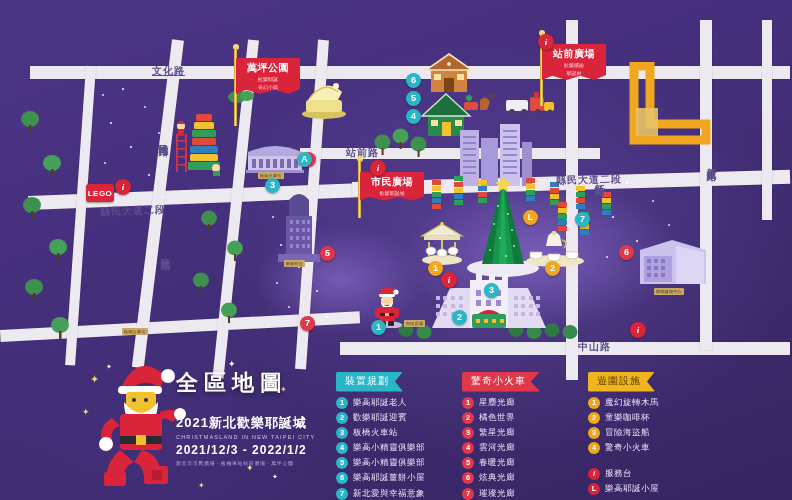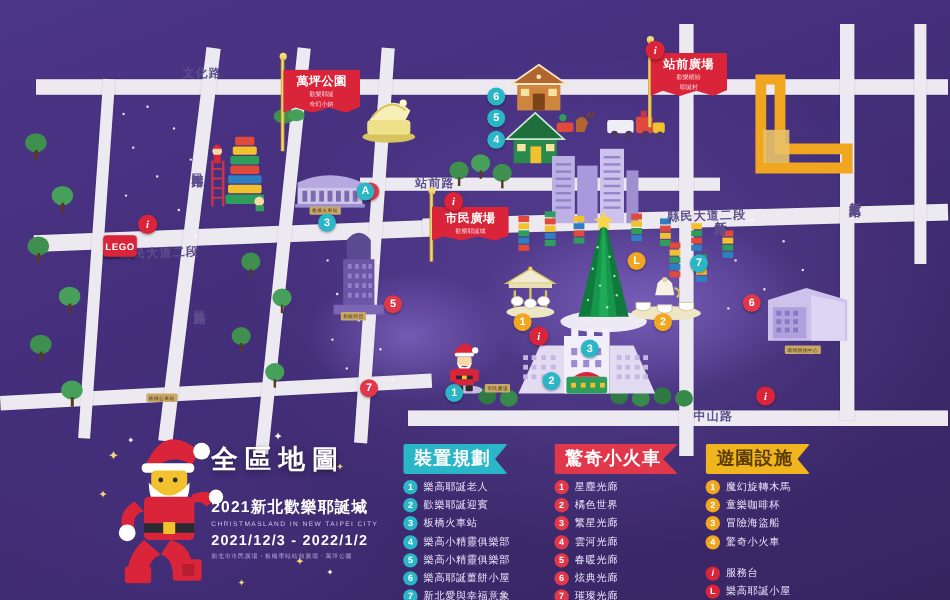--- a/index.html
+++ b/index.html
@@ -43,21 +43,21 @@
     text-shadow:0 2px 5px rgba(0,0,0,.45);}
   .subline1{color:#ffffff;font-size:13px;font-weight:bold;letter-spacing:1px;margin-top:16px;}
   .subline2{color:#cfc3ef;font-size:5.5px;letter-spacing:1.2px;margin-top:2px;}
   .subline3{color:#ffffff;font-size:12px;font-weight:bold;letter-spacing:1px;margin-top:3px;}
   .subline4{color:#b9aade;font-size:5px;letter-spacing:.6px;margin-top:3px;}
   
   .legend{position:absolute;display:flex;gap:22px;left:336px;top:370px;}
   .lcol{width:104px;}
   .lhead{display:inline-block;padding:2.5px 14px 3.5px 9px;border-radius:2px;
     clip-path:polygon(0 0,100% 0,88% 50%,100% 100%,0 100%);
-    font-size:15px;font-weight:bold;letter-spacing:1px;color:#fff;margin-bottom:5px;}
+    font-size:10px;font-weight:normal;letter-spacing:1px;color:#fff;margin-bottom:5px;}
   .lhead.c1{background:#2bb6c8;}
   .lhead.c2{background:#e0384a;}
   .lhead.c3{background:#f0b41e;color:#5a3c00;}
   .litem{display:flex;align-items:center;gap:5px;margin-bottom:3.2px;}
   .lbadge{width:12px;height:12px;border-radius:50%;flex:0 0 12px;
     font-size:7.5px;font-weight:bold;color:#fff;line-height:12px;text-align:center;}
   .lbadge.c1{background:#2bb6c8;}
   .lbadge.c2{background:#e0384a;}
   .lbadge.c3{background:#f0a61e;}
   .lbadge.info{background:#d9243a;font-style:italic;}
@@ -573,21 +573,21 @@
       <path d="M6 4 h16 v58 h56 v16 H6 z" fill="none" stroke="#f0a61e" stroke-width="9" stroke-linejoin="miter"></path>
     </svg>
   </div>
 
   <div style="position:absolute;left:636px;top:108px;">
     <svg width="22" height="28">
         <rect width="22" height="28" fill="#e8c268" opacity=".9"></rect>
       </svg>
   </div>
 
-  <div class="street onroad" style="left:152px;top:54px;">文化路</div>
+  <div class="street onroad" style="left:152px;top:64px;text-decoration:underline;">文化路</div>
   <div class="street onroad" style="left:100px;top:204px;transform:rotate(-2.2deg);">縣民大道二段</div>
   <div class="street onroad" style="left:556px;top:173px;transform:rotate(-1.6deg);">縣民大道二段</div>
   <div class="street onroad" style="left:346px;top:146px;">站前路</div>
   <div class="street onroad" style="left:578px;top:340px;">中山路</div>
   <div class="street onroad vert" style="left:156px;top:136px;">民權路</div>
   <div class="street onroad vert" style="left:158px;top:250px;">民族路</div>
   <div class="street onroad vert" style="left:592px;top:176px;">新站路</div>
   <div class="street onroad vert" style="left:704px;top:160px;">新生東路</div>
 
   <div class="flag" style="left:234px;top:48px;">
@@ -634,21 +634,21 @@
   <div class="mk orange" style="left:428px;top:261px;">1</div>
   <div class="mk info" style="left:441px;top:272px;width:16px;height:16px;line-height:16px;">i</div>
   <div class="mk orange" style="left:545px;top:261px;">2</div>
   <div class="mk teal" style="left:452px;top:310px;">2</div>
   <div class="mk teal" style="left:484px;top:283px;">3</div>
   <div class="mk orange" style="left:523px;top:210px;">L</div>
   <div class="mk teal" style="left:575px;top:212px;">7</div>
   <div class="mk red" style="left:619px;top:245px;">6</div>
   <div class="mk info" style="left:630px;top:322px;width:16px;height:16px;line-height:16px;">i</div>
 
-  <div class="legologo" style="left:86px;top:196px;width:28px;height:18px;">
+  <div class="legologo" style="left:86px;top:184px;width:28px;height:18px;">
     <span>LEGO</span>
   </div>
 
   <div style="position:absolute;left:96px;top:356px;">
     <svg width="92" height="136">
 
       <path d="M26 30 q16 -34 44 -10 l-6 12 q-16 -12 -32 3 z" fill="#d9243a"></path>
       <circle cx="72" cy="20" r="7" fill="#ffffff"></circle>
       <rect x="22" y="30" width="44" height="8" rx="4" fill="#ffffff"></rect>
 

